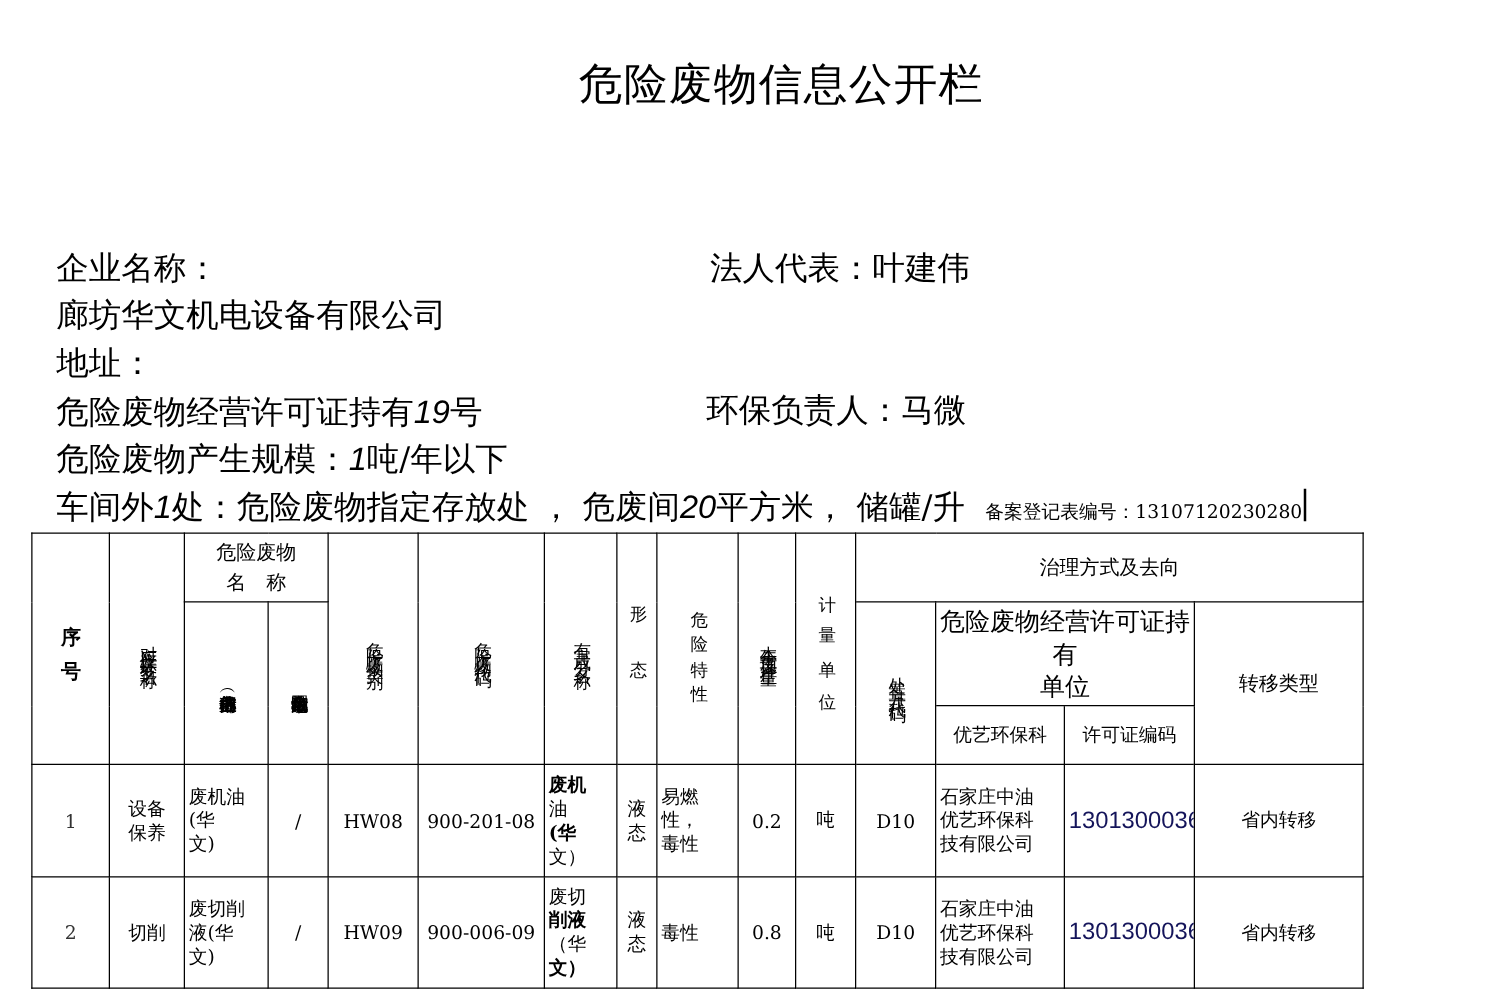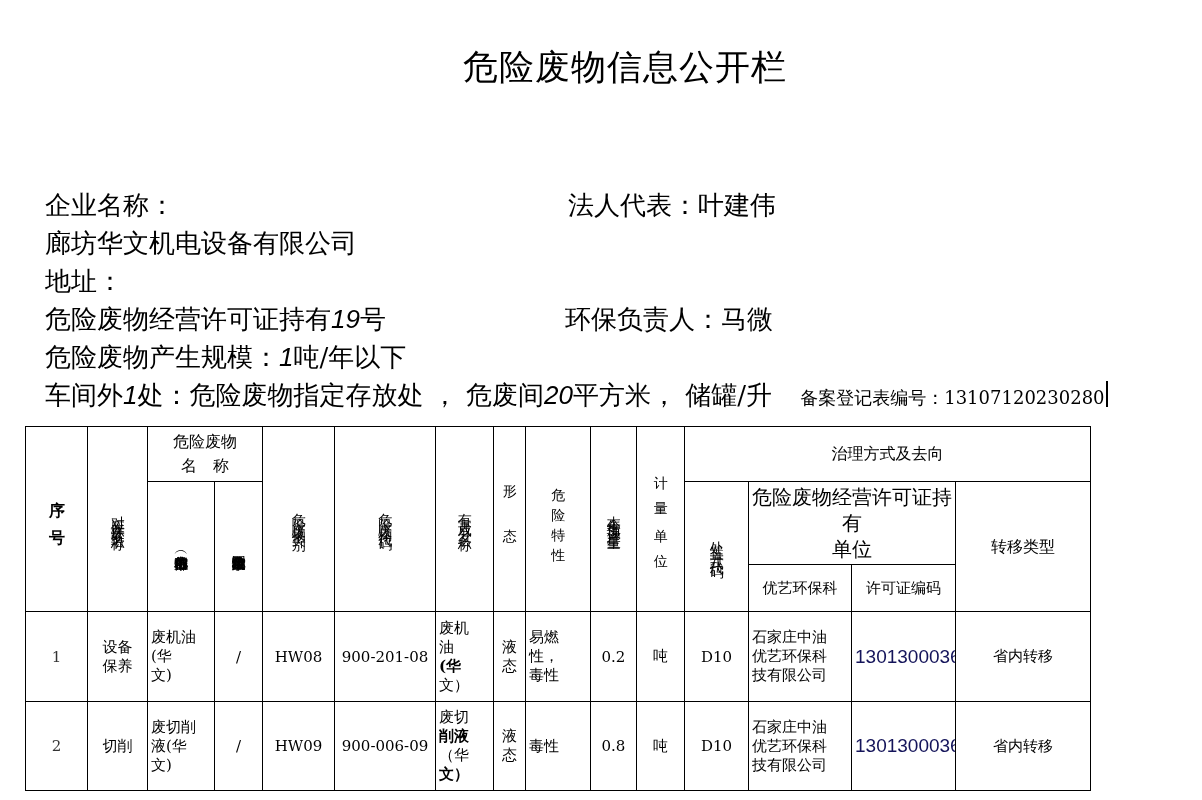--- a/index.html
+++ b/index.html
@@ -6,27 +6,27 @@
   #page {
     position:relative; width:1202px; height:800px; background:#ffffff;
     font-family:"DejaVu Serif", serif; color:#000; overflow:hidden;padding-left:48px;
   }
   
   #doc-title {
     position:absolute; top:44px; left:0; width:100%;
     text-align:center; font-size:35px; font-weight:normal; letter-spacing:1px;
   }
   
-  #info { position:absolute; left:45px; top:186px; width:1120px; font-size:26px; line-height:38px; }
+  #info { position:absolute; left:45px; top:196px; width:1120px; font-size:26px; line-height:38px; }
   .info-line { position:relative; height:38px; white-space:nowrap; }
   .right-col { position:absolute; top:0; }
   .pos-legal { left:523px; }
   .pos-env   { left:520px; }
   .sans-num { font-family:"Liberation Sans", sans-serif;font-style:italic; }
-  .record-note { font-size:18px; font-family:"DejaVu Serif", serif; margin-left:20px; letter-spacing:0; }
+  .record-note { font-size:15px; font-family:"DejaVu Serif", serif; margin-left:8px; letter-spacing:0; }
   .cursor { display:inline-block; width:2px; height:26px; background:#000; vertical-align:-3px; margin-left:1px; }
   
   table.waste {
     position:absolute; left:25px; top:426px; width:1065px;
     border-collapse:collapse; table-layout:fixed;
     font-size:15px;
   }
   table.waste th, table.waste td {
     border:1px solid #000; padding:2px 3px; vertical-align:middle;
     font-weight:normal; text-align:center; overflow:hidden;
@@ -158,21 +158,21 @@
           <td>
             <div class="cellwrap">/</div>
           </td>
           <td class="bold">
             <div class="cellwrap">HW08</div>
           </td>
           <td class="bold">
             <div class="cellwrap">900-201-08</div>
           </td>
           <td class="c-left">
-            <div class="cellwrap"><span style="font-weight: normal;">废机</span><span>
+            <div class="cellwrap"><span style="font-weight: bold;">废机</span><span>
 油
 </span><span style="font-weight: bold;">(华</span><span>
 文）</span></div>
           </td>
           <td class="bold">
             <div class="cellwrap">液
 态</div>
           </td>
           <td class="c-left bold">
             <div class="cellwrap">易燃性，

